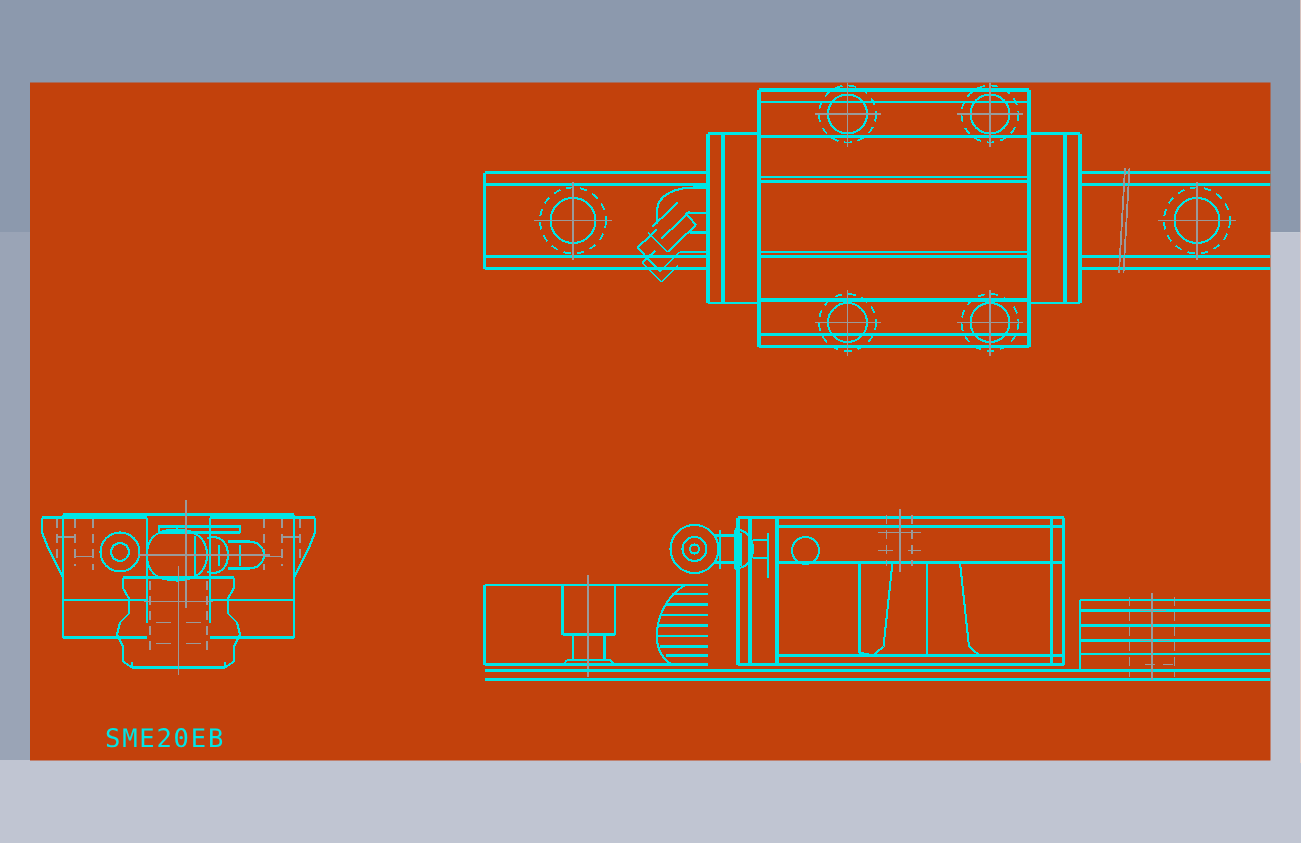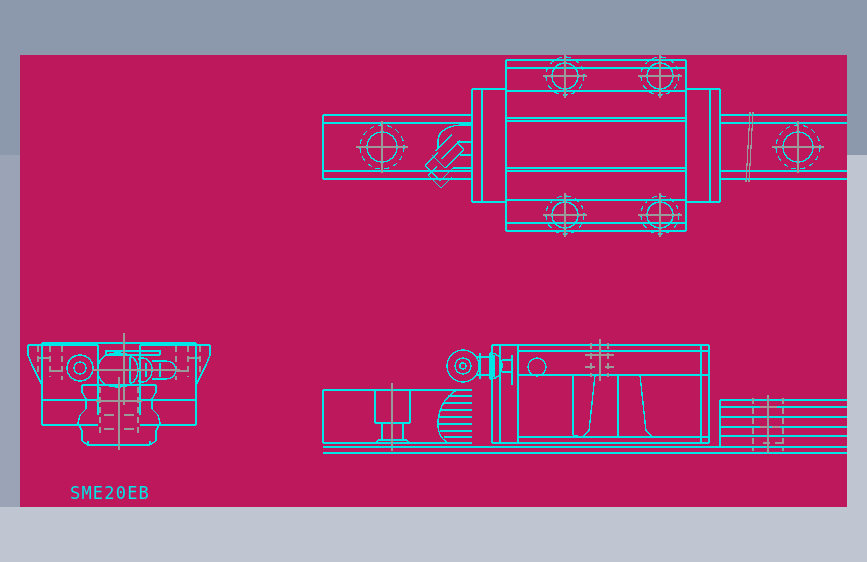--- a/index.html
+++ b/index.html
@@ -33,21 +33,21 @@
     width: 20px; height: 562px;
     background: linear-gradient(to bottom, #8c99ad 0px, #8c99ad 155px, #9aa4b6 155px, #9aa4b6 507px, #c0c5d2 507px, #c0c5d2 562px);
   }
   
   #cad-canvas {
     position: absolute;
     left: 20px;
     top: 55px;
     width: 827px;
     height: 452px;
-    background: #be185d;
+    background: #c2410c;
     overflow: hidden;
   }
   #cad-svg {
     position: absolute;
     left: 0; top: 0;
   }
   #part-label {
     position: absolute;
     left: 50px;
     top: 428px;

